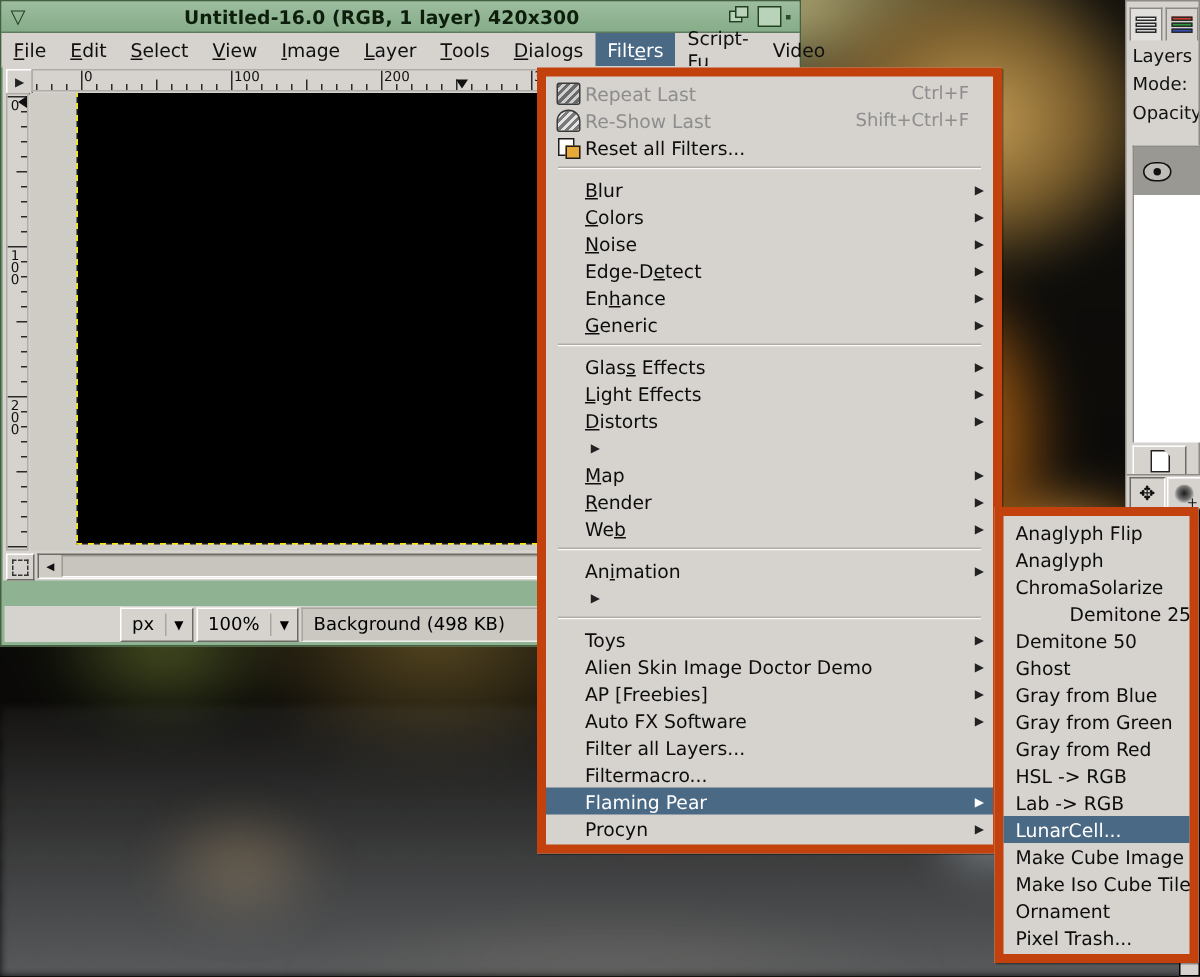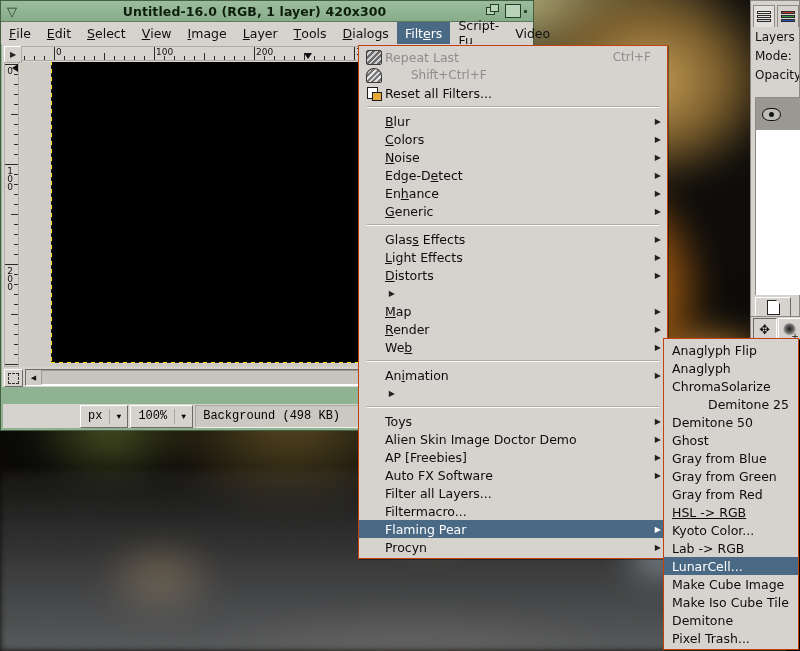--- a/index.html
+++ b/index.html
@@ -84,33 +84,33 @@
       repeating-linear-gradient(180deg,#ffe600 0 4px,#1a1a1a 4px 8px) top right/1px 100% no-repeat;}
   #hscrollrow{position:absolute;left:2px;right:2px;bottom:1px;height:17px;display:flex;gap:2px;}
   #qmask{width:17px;height:16px;}
   .qm-inner{width:9px;height:9px;border:1px dashed #333;}
   #hscroll{flex:1;display:flex;background:#cfccc6;}
   .sarrow{width:15px;height:15px;display:flex;align-items:center;justify-content:center;font-size:7px;color:#111;}
   .strough{flex:1;background:#c8c5bf;border-top:1px solid #9c9992;border-left:1px solid #9c9992;
      border-right:1px solid #fff;border-bottom:1px solid #fff;}
 
   #statusbar{position:absolute;left:2px;bottom:2px;right:2px;height:24px;display:flex;align-items:center;gap:2px;
-     background:#d6d3ce;font-family:Liberation Mono, monospace;}
+     background:#d6d3ce;}
   .sb-blank{width:75px;height:20px;}
   .combo{height:21px;display:flex;align-items:stretch;background:#d6d3ce;
      border-top:1px solid #fff;border-left:1px solid #fff;border-right:1px solid #6e6a65;border-bottom:1px solid #6e6a65;}
   .combo .val{display:flex;align-items:center;justify-content:center;padding:0 7px;font-size:12px;}
   .combo .sep{width:1px;background:#a9a5a0;margin:3px 0;}
   .combo .arw{width:17px;display:flex;align-items:center;justify-content:center;font-size:8px;}
   #statusmsg{flex:1;height:21px;display:flex;align-items:center;padding-left:7px;font-size:12px;
      background:#cbc8c2;border-top:1px solid #a9a5a0;border-left:1px solid #a9a5a0;
      border-right:1px solid #f0eeea;border-bottom:1px solid #f0eeea;}
 
   
-  .menu{position:absolute;background:#d6d3ce;border:1px solid #c2410c;box-shadow:1px 1px 0 rgba(0,0,0,.35);
+  .menu{position:absolute;background:#d6d3ce;border:6px solid #c2410c;box-shadow:1px 1px 0 rgba(0,0,0,.35);
      padding:2px 0;box-sizing:border-box;z-index:40;}
   .mi{height:18px;display:flex;align-items:center;padding:0 6px 0 4px;font-size:12.5px;color:#0d0d0d;
      white-space:nowrap;cursor:default;}
   .mi .ico{width:22px;display:flex;align-items:center;justify-content:center;flex:0 0 22px;}
   .mi .lbl{flex:1;}
   .mi .acc{color:#8a8a8a;padding-left:26px;font-size:12px;}
   .mi .arrow{width:10px;text-align:right;font-size:8px;color:#222;}
   .mi.dis .lbl,.mi.dis .acc{color:#8d8d8d;}
   .mi.hl{background:#4a6984;}
   .mi.hl .lbl,.mi.hl .arrow{color:#fff;}
@@ -348,20 +348,21 @@
         <span class="gico stack"></span>
       </span>
       <span class="lbl">Repeat Last</span>
       <span class="acc">Ctrl+F</span>
       <span class="arrow"></span>
     </div>
     <div class="mi dis">
       <span class="ico">
         <span class="gico stack2"></span>
       </span>
+      <span class="lbl">Re-Show Last</span>
       <span class="acc">Shift+Ctrl+F</span>
       <span class="arrow"></span>
     </div>
     <div class="mi">
       <span class="ico">
         <span class="gico reset">
           <i class="a"></i>
           <i class="b"></i>
         </span>
       </span>
@@ -508,40 +509,37 @@
     </div>
     <div class="mi" style="padding-left: 8px;">
       <span class="lbl">Gray from Blue</span>
     </div>
     <div class="mi" style="padding-left: 8px;">
       <span class="lbl">Gray from Green</span>
     </div>
     <div class="mi" style="padding-left: 8px;">
       <span class="lbl">Gray from Red</span>
     </div>
-    <div class="mi" style="padding-left: 8px; text-decoration: underline;">
+    <div class="mi" style="padding-left: 8px;">
       <span class="lbl">HSL -&gt; RGB</span>
-    </div>
-    <div class="mi" style="padding-left: 8px;">
-      <span class="lbl">Kyoto Color...</span>
     </div>
     <div class="mi" style="padding-left: 8px;">
       <span class="lbl">Lab -&gt; RGB</span>
     </div>
     <div class="mi hl" style="padding-left: 8px;">
       <span class="lbl">LunarCell...</span>
     </div>
     <div class="mi" style="padding-left: 8px;">
       <span class="lbl">Make Cube Image</span>
     </div>
     <div class="mi" style="padding-left: 8px;">
       <span class="lbl">Make Iso Cube Tile</span>
     </div>
     <div class="mi" style="padding-left: 8px;">
-      <span class="lbl">Demitone</span>
+      <span class="lbl">Ornament</span>
     </div>
     <div class="mi" style="padding-left: 8px;">
       <span class="lbl">Pixel Trash...</span>
     </div>
   </div>
 
 <div id="dock">
   <div id="docktabs">
     <div class="dtab act">
       <span class="layico gray">

